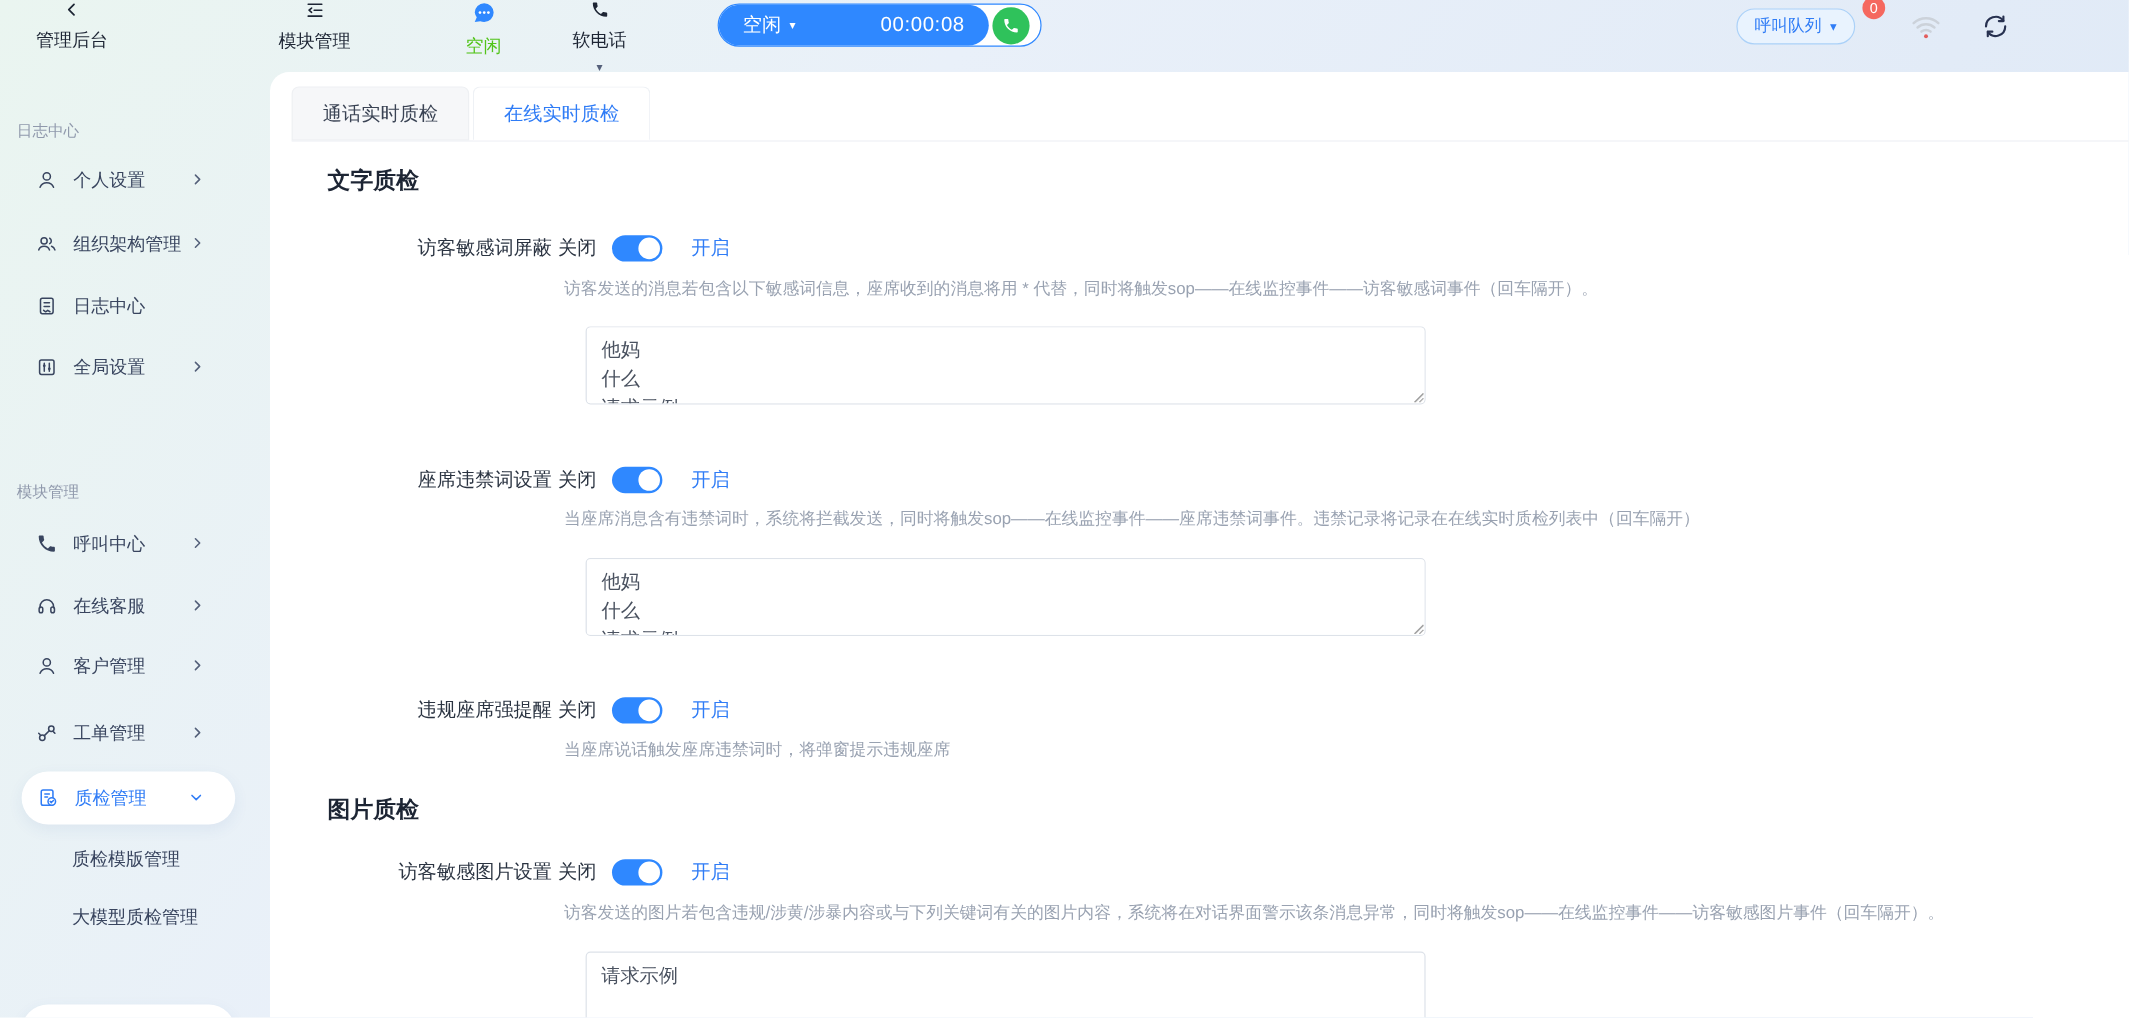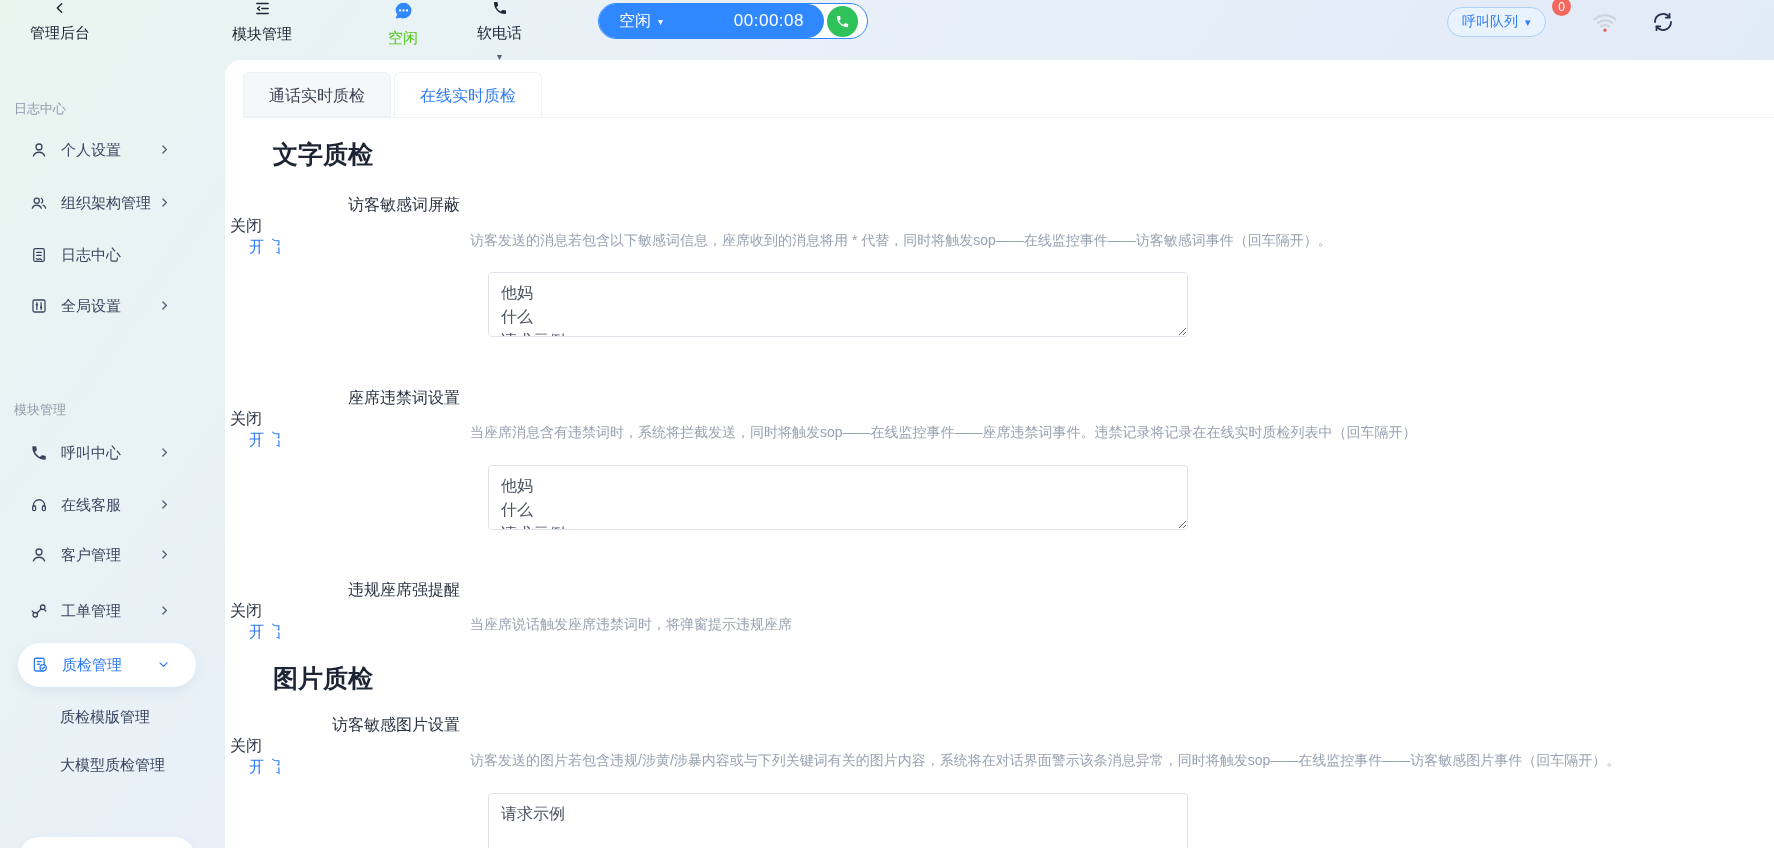--- a/index.html
+++ b/index.html
@@ -30,22 +30,22 @@
   .side-item.active .ic{margin-left:13px;}
   .side-item.active .chev{left:139px;color:#2f7cf6;}
   .side-sub{position:absolute;left:0;width:212px;height:44px;line-height:44px;padding-left:60px;box-sizing:border-box;font-size:15px;color:#39455f;cursor:pointer;}
   .side-sub.active{left:18px;width:178px;padding-left:42px;background:#fff;border-radius:22px;color:#8b5cf6;box-shadow:0 4px 12px rgba(50,90,170,.08);margin-top:42px;}
   
   .card{position:absolute;left:225px;top:60px;right:0;bottom:0;background:#fff;border-top-left-radius:16px;overflow:hidden;}
   .tabbar{position:absolute;left:18px;right:0;top:12px;height:46px;border-bottom:1px solid #eef1f5;display:flex;gap:3px;box-sizing:border-box;}
   .tab{height:45px;line-height:45px;padding:0 25px;font-size:16px;border-radius:6px 6px 0 0;box-sizing:border-box;cursor:pointer;}
   .tab.inactive{background:#f6f7f9;border:1px solid #eef0f3;color:#3a4354;}
   .tab.active{background:#fff;border:1px solid #eef1f5;border-bottom:1px solid #fff;margin-bottom:-1px;color:#2f7cf6;}
-  .sec-title{position:absolute;left:48px;font-size:25px;font-weight:600;color:#1d2534;}
-  .row{position:absolute;left:0;display:flex;align-items:flex-start;height:24px;flex-direction:column;}
+  .sec-title{position:absolute;left:48px;font-size:19px;font-weight:600;color:#1d2534;}
+  .row{position:absolute;left:0;display:flex;align-items:center;height:24px;}
   .row .lbl{width:235px;text-align:right;font-size:16px;color:#2b3442;}
   .row .off{margin-left:5px;font-size:16px;color:#2b3442;}
   .switch{margin-left:13px;width:42px;height:22px;background:#2f88ff;border-radius:12px;position:relative;cursor:pointer;}
   .switch .knob{position:absolute;right:2px;top:2px;width:18px;height:18px;border-radius:50%;background:#fff;}
   .row .on{margin-left:24px;font-size:16px;color:#2f7cf6;}
   .desc{position:absolute;left:245px;font-size:14px;color:#99a2b1;white-space:nowrap;}
   .ta{position:absolute;left:263px;width:700px;height:65px;box-sizing:border-box;padding:8px 12px;
       font-family:"Liberation Sans","DejaVu Sans",sans-serif;font-size:16px;line-height:24px;color:#4a5260;
       border:1px solid #dde2e9;border-radius:4px;background:#fff;resize:both;overflow-y:scroll;overflow-x:hidden;outline:none;}
   .ta::-webkit-scrollbar{width:9px;}

